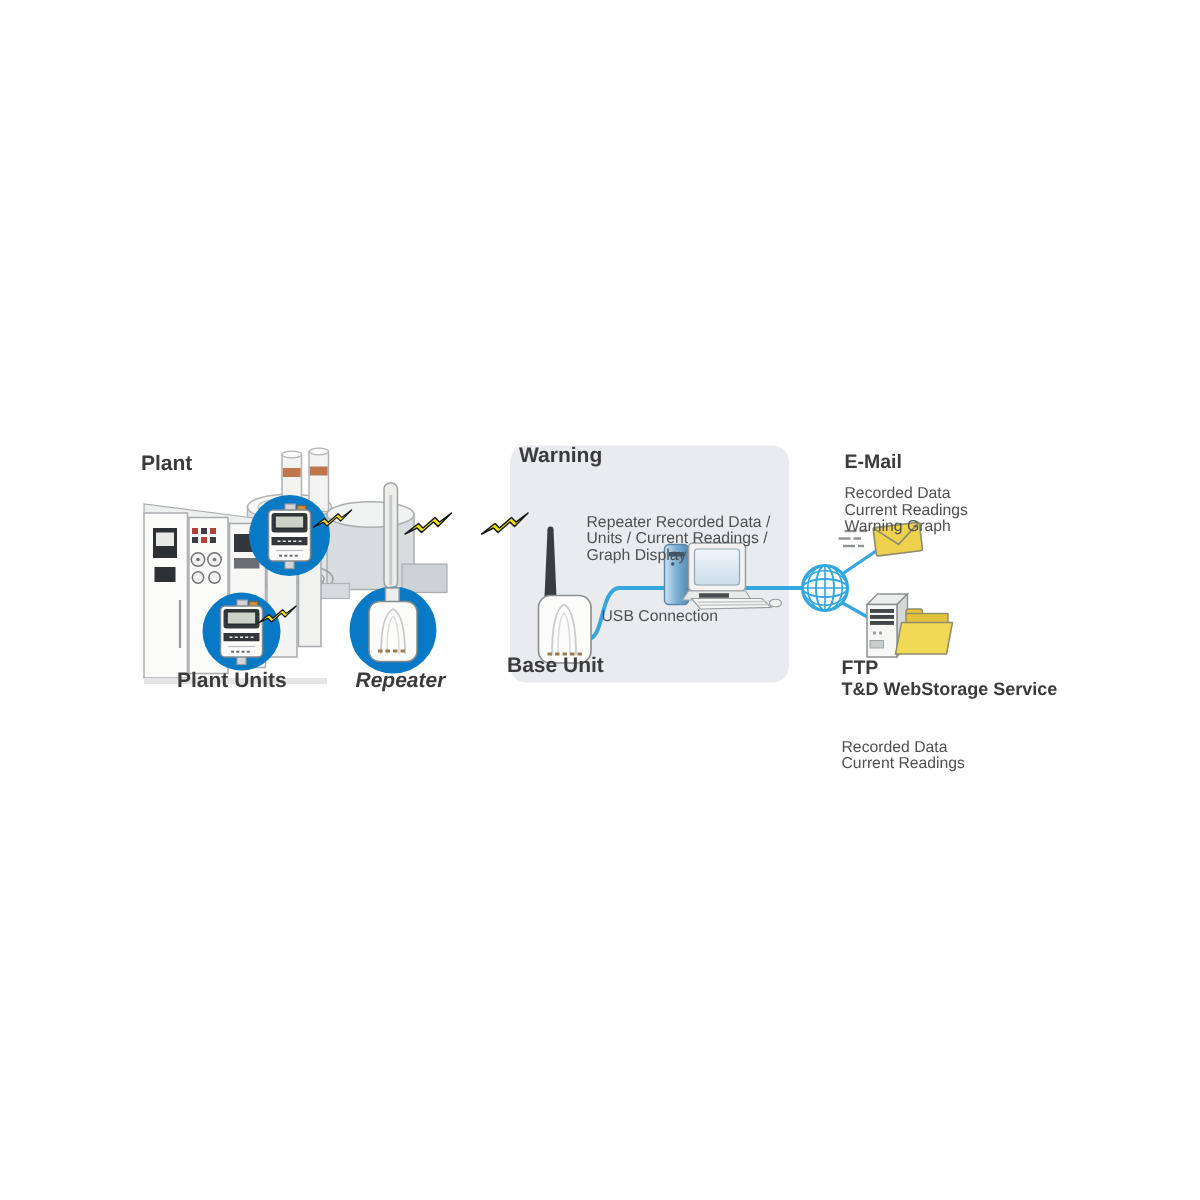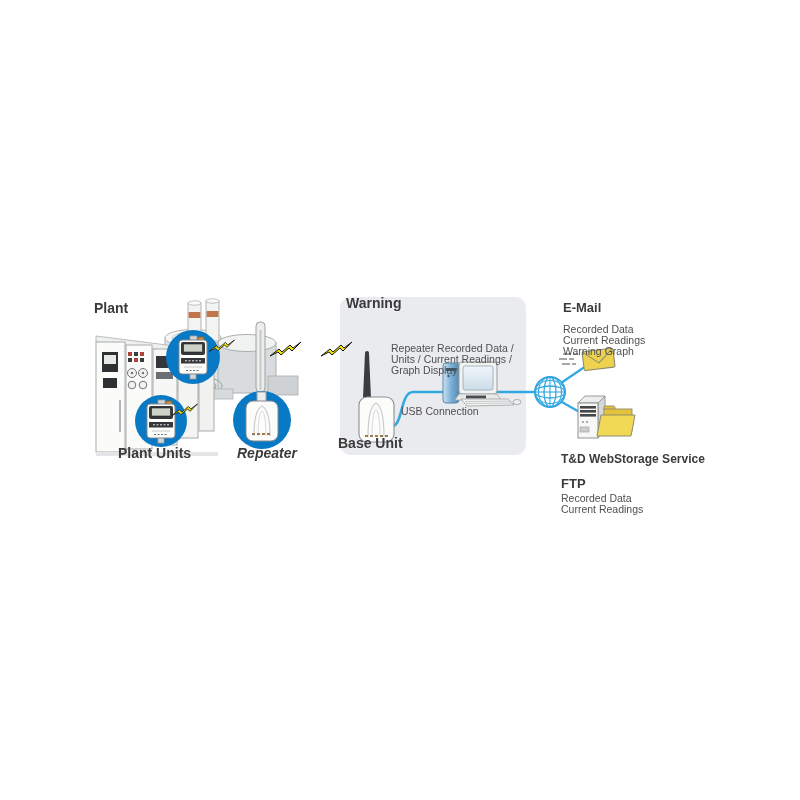--- a/index.html
+++ b/index.html
@@ -234,21 +234,21 @@
   <div class="lbl lbl-bold" style="left:338px;top:435px;">Base Unit</div>
 
   <div class="lbl lbl-bold-sm" style="left:563px;top:288px;margin-top:12px;">E-Mail</div>
 
   <div class="lbl lbl-body" style="left:563px;top:302px;">
     <div>Recorded Data</div>
     <div>Current Readings</div>
     <div>Warning Graph</div>
   </div>
 
-  <div class="lbl lbl-bold-sm" style="left:561px;top:437px;margin-top:39px;">FTP</div>
+  <div class="lbl lbl-bold-sm" style="left:561px;top:437px;">FTP</div>
 
   <div class="lbl lbl-bold-xs" style="left:561px;top:452px;">T&amp;D WebStorage Service</div>
 
   <div class="lbl lbl-body" style="left:561px;top:471px;">
     <div>Recorded Data</div>
     <div>Current Readings</div>
   </div>
 
 </div>
 

